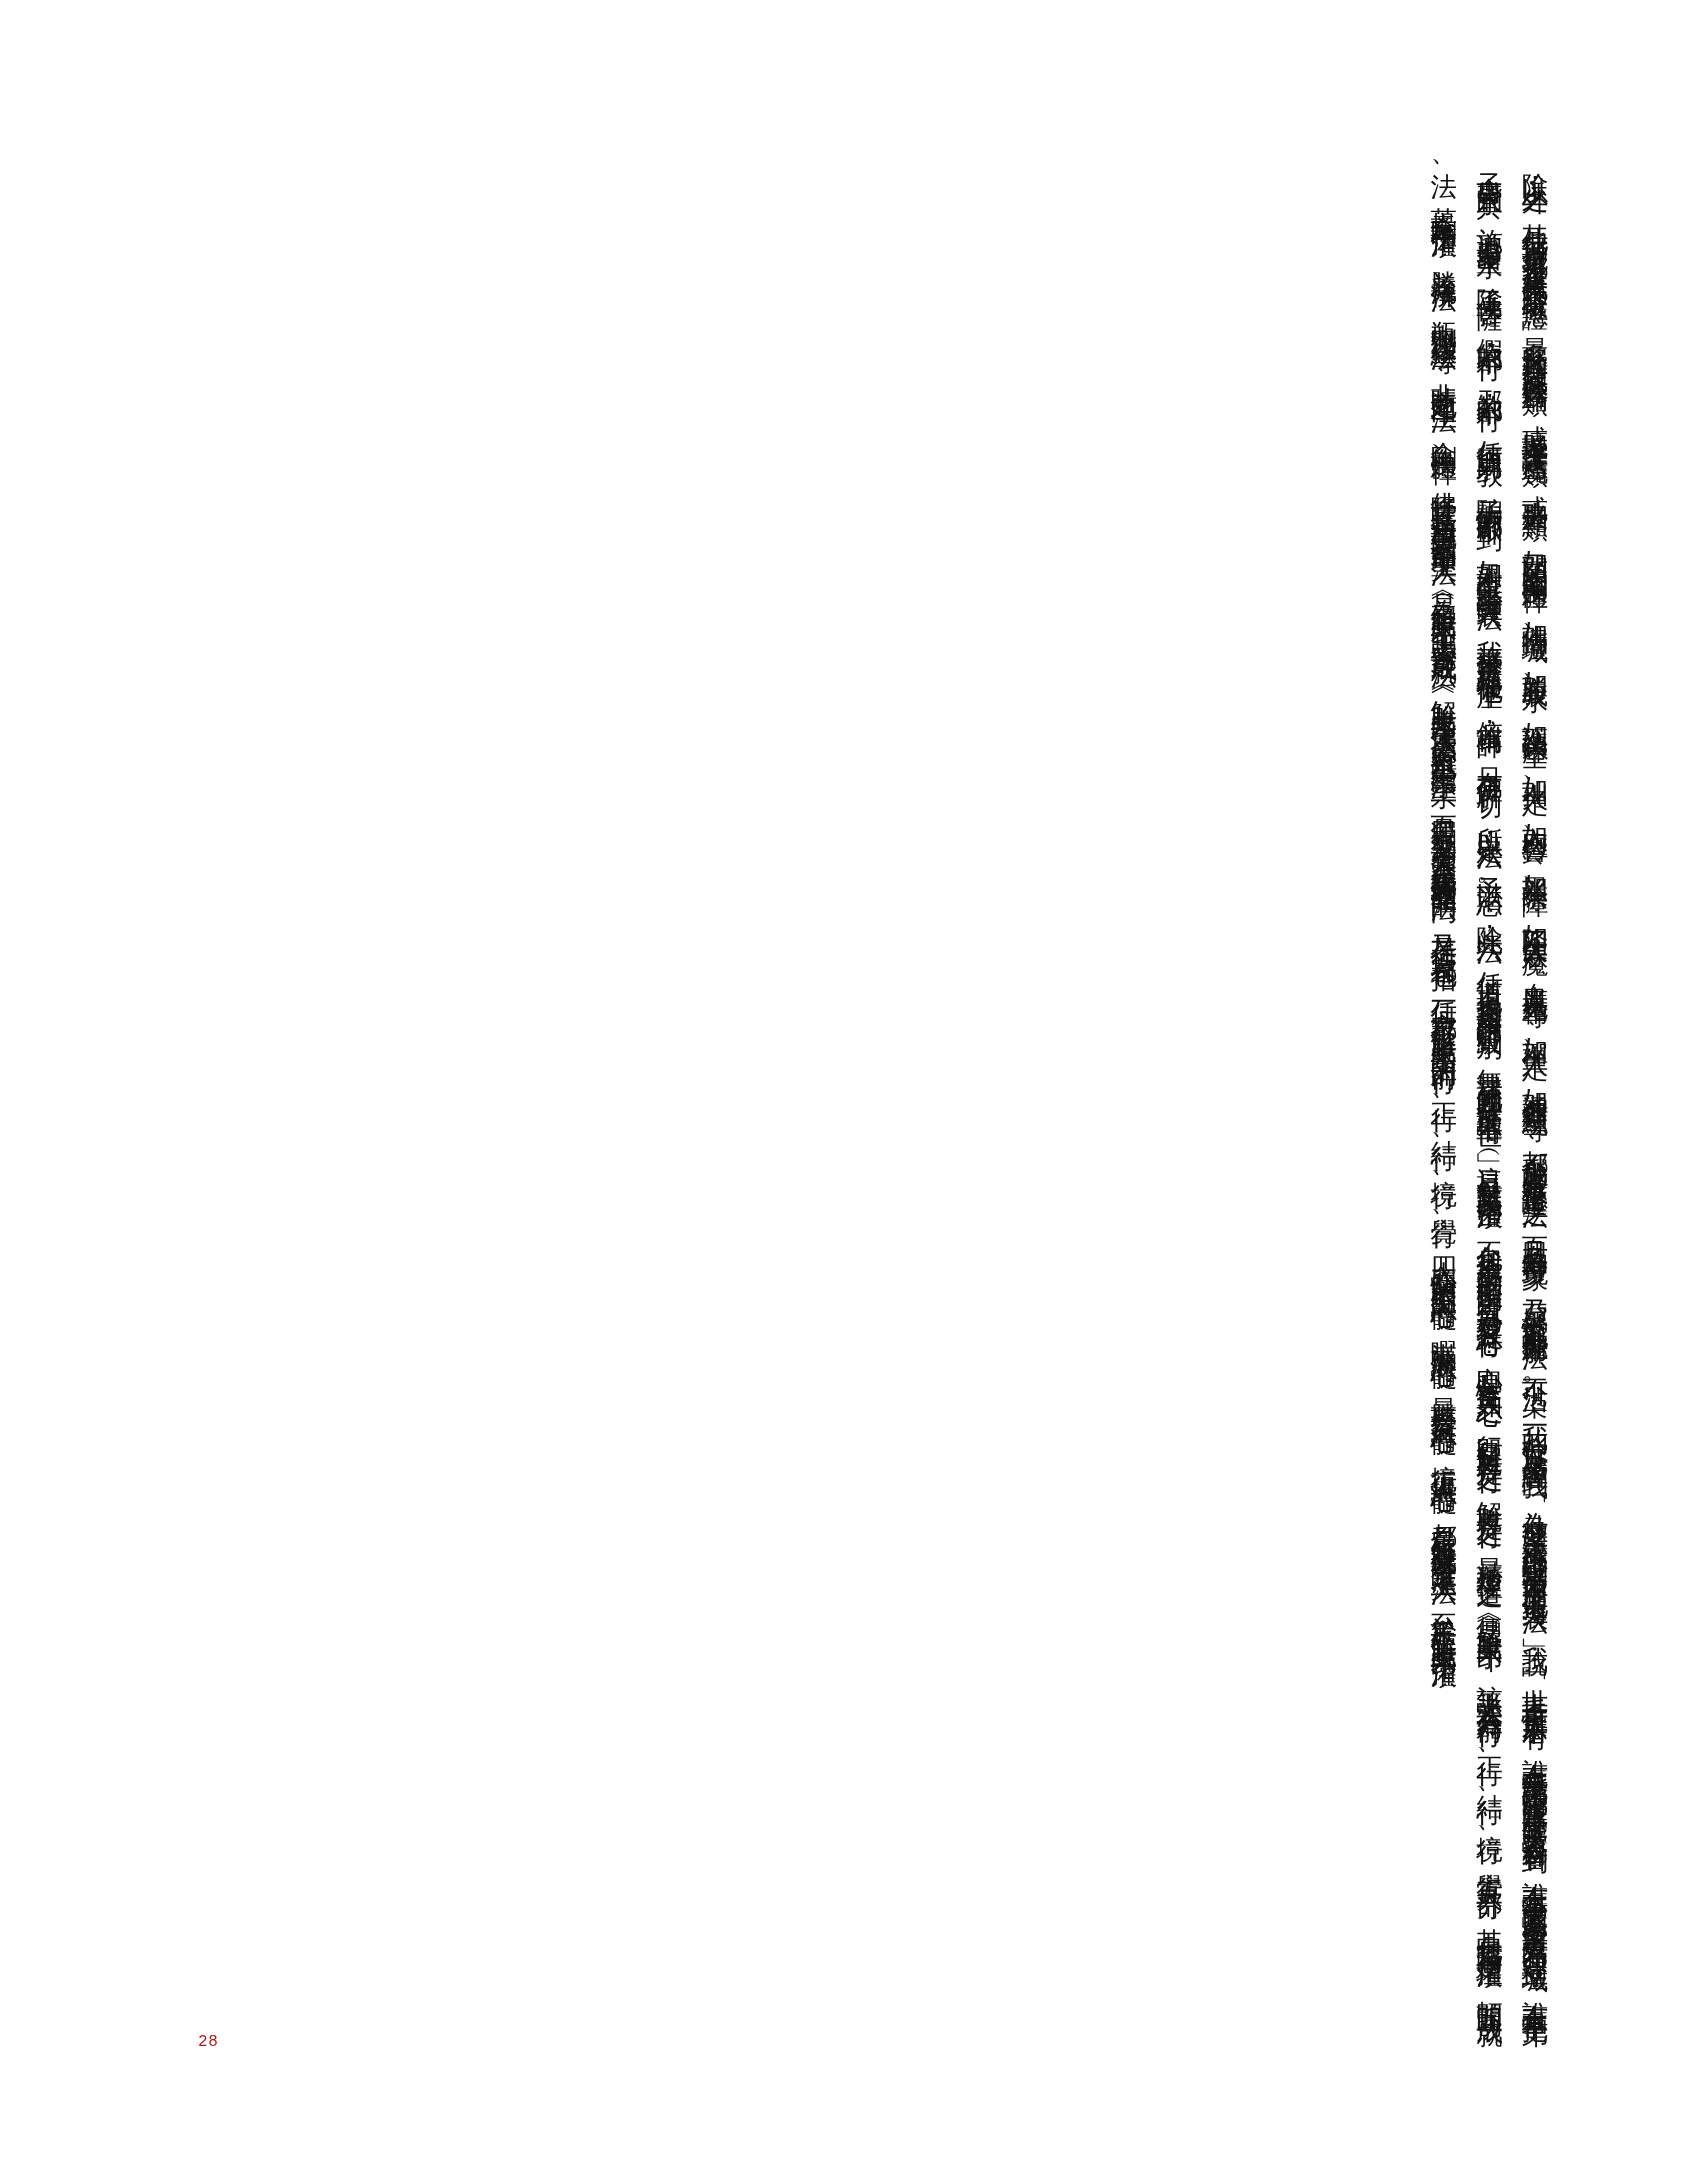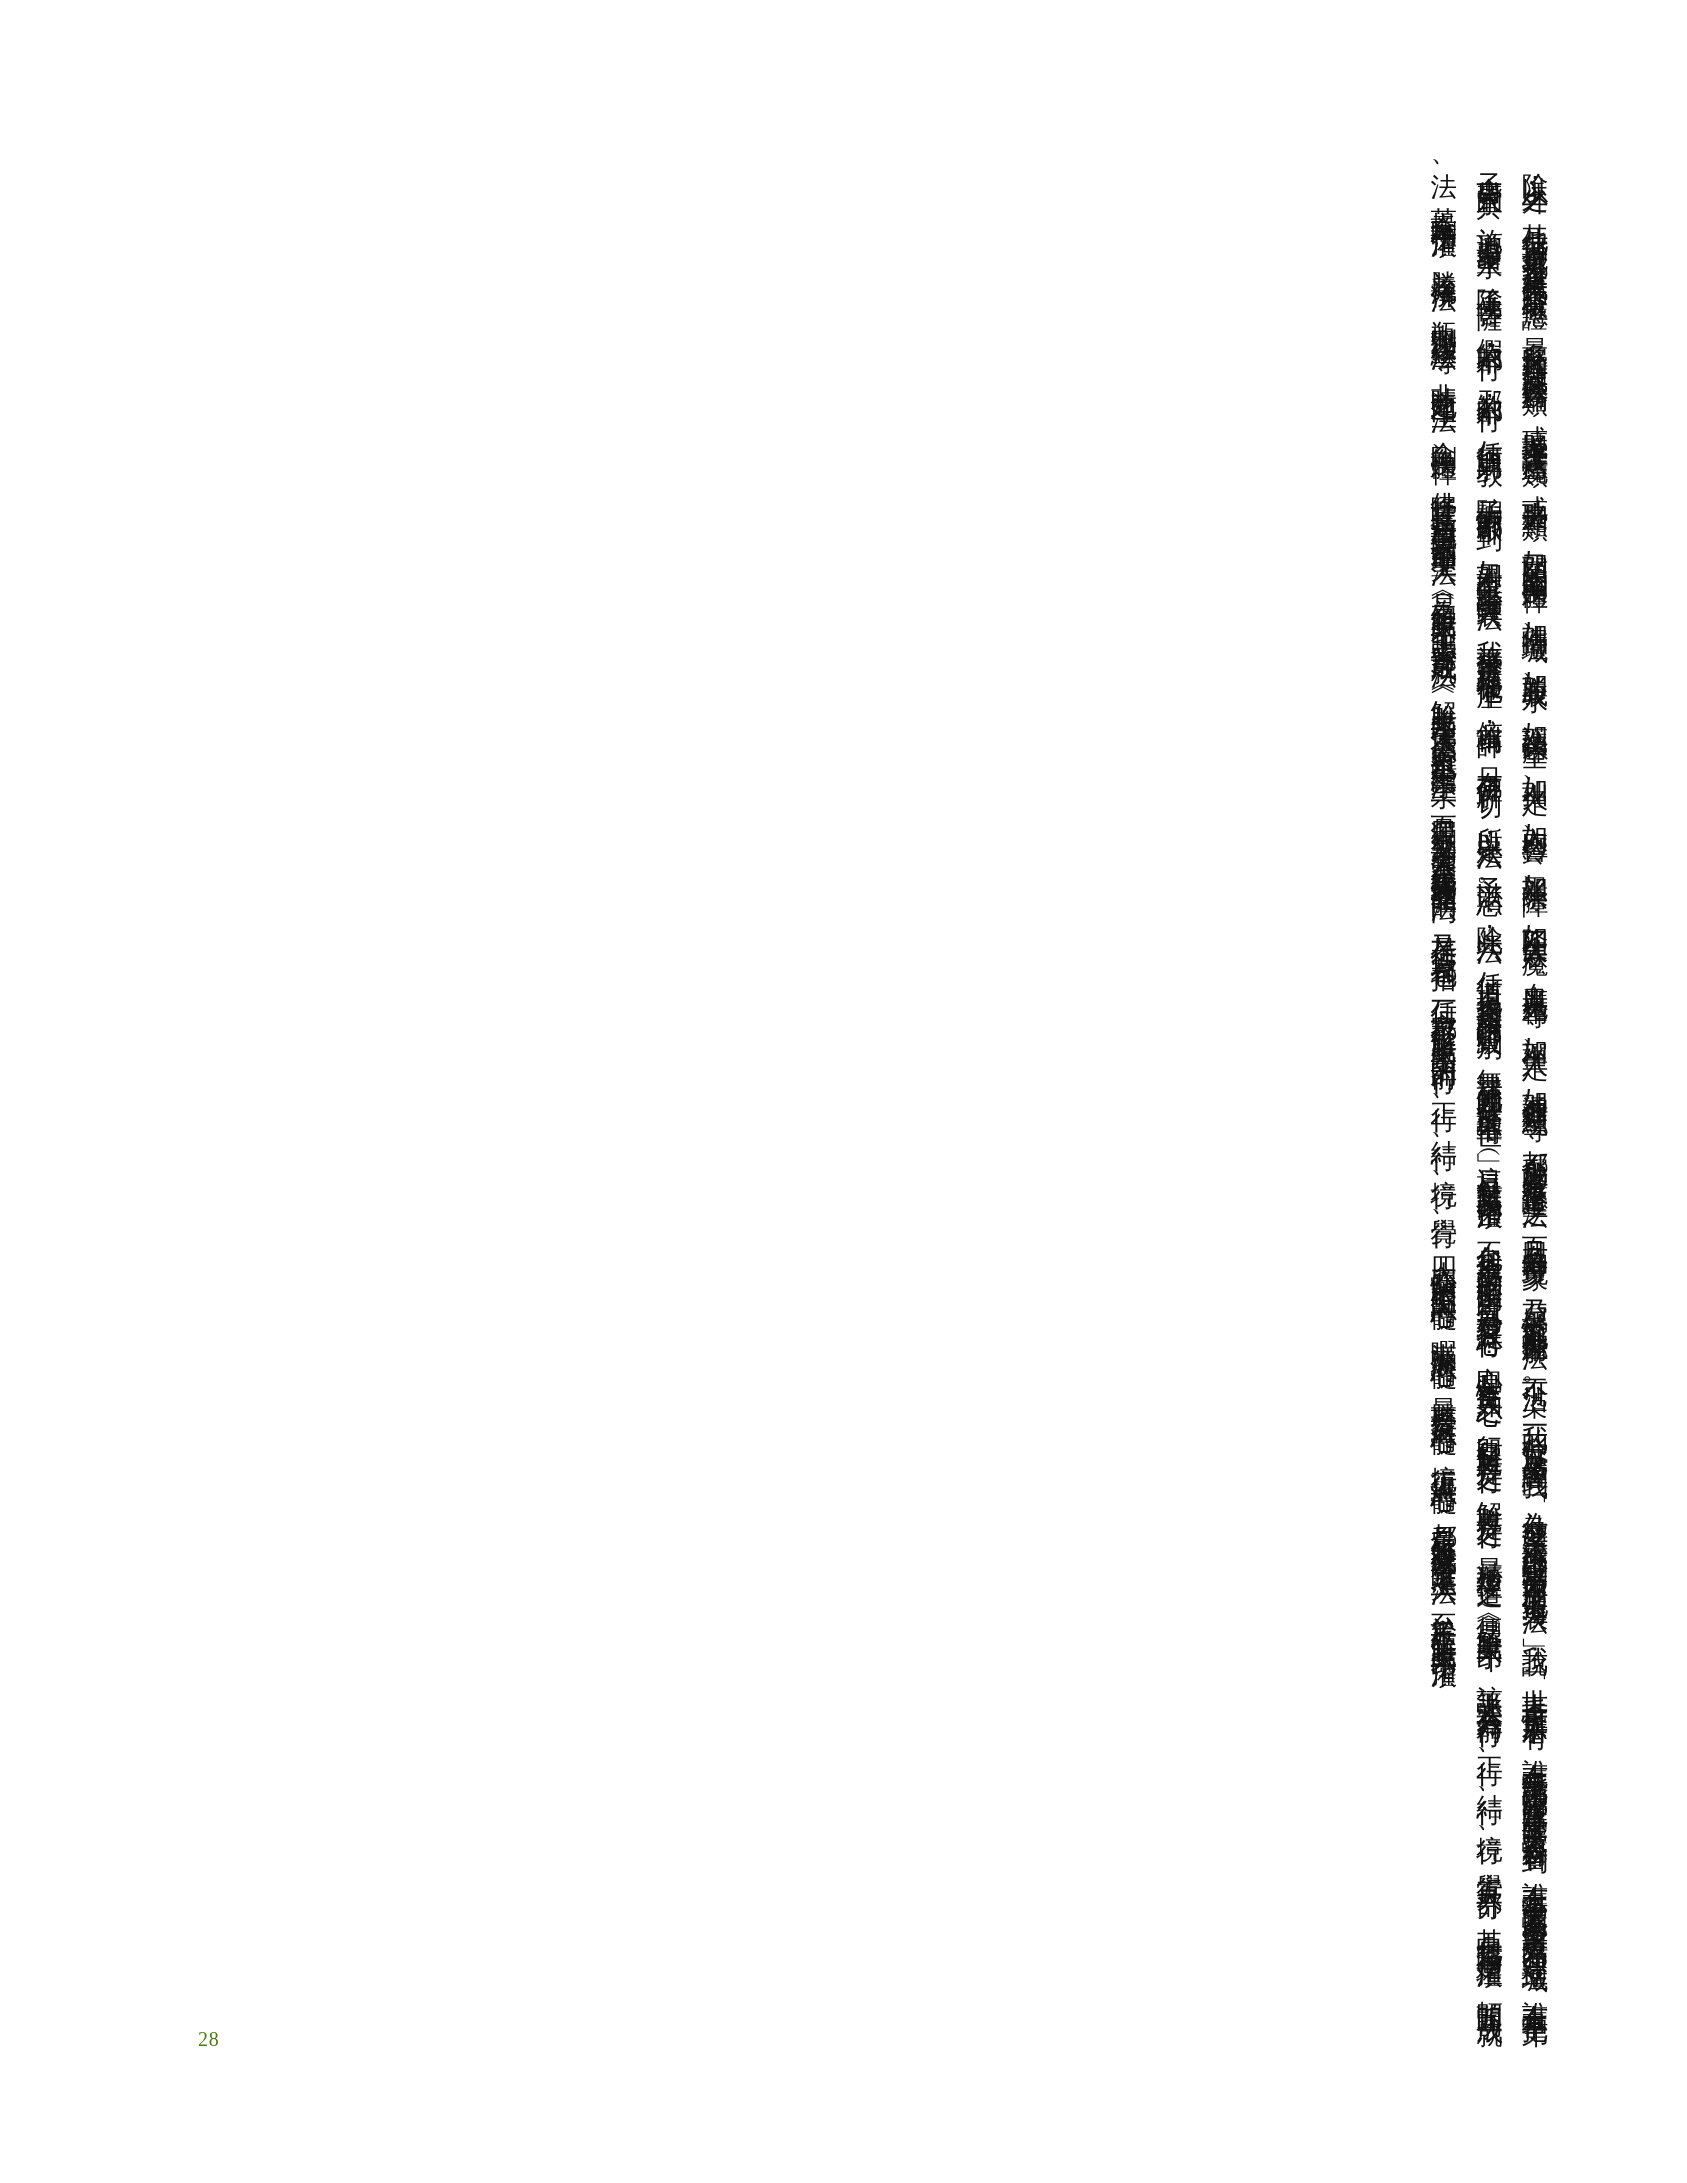--- a/index.html
+++ b/index.html
@@ -42,23 +42,23 @@
   }
   .text-block p {
     margin: 0;
     padding: 0;
     text-indent: 0;
   }
   .page-number {
     position: absolute;
     left: 198px;
     bottom: 132px;
-    font-family: Liberation Serif, serif;
-    font-size: 20px;
-    color: #4d7c0f;
+    font-family: Liberation Mono, monospace;
+    font-size: 16px;
+    color: #b91c1c;
     letter-spacing: 0.7px;
   }
 </style>
 </head>
 <body>
 
 <div class="page">
 
   <div class="text-block">
     <p>除以上之外，其他任何神奇現象都沒有資格代表師資級位應證，最多歸於加持類或法會殊勝瑞類，或壇城本尊護法應境類，或功夫量顯類，如已開頂的金剛換體禪、如佛臨壇城、如勝義取水、如護法鎖虛空、如拙火定、如內壇響鈴、如黑業除障、如降四大等妖魔、血光厲鬼精等、如禪坐入定、如神通各類顯現等，都不屬於師資考核應證道量之法，而且有的神奇現象，乃至屬於怪力亂神魔術邪法，不可沾染。我的一位仁波且弟子曾經問我：「為什麼要法定六法應證師資級別等位而不用其他道力表法？」我說：「世上千奇百怪無所不有，誰有本事能請佛陀來虛空當眾降甘露讓大家親自看到？誰有本事讓大家共同參與當著眾人隔石頭建立壇城？誰有本事把弟子自帶的水具，施道力穿出聖水？除了佛菩薩，假的都不行，邪的都不行，任何歪門邪教、騙子假師都做不到，如果誰有以上證量師資表法，我祿東贊當眾跪拜在他座下，俯首稱師，只有佛了解一切，所以定六法，予以治惡。除此六法，任何道力現象均無資格證明師資級別，無法冒稱此師即是什麼大聖轉世。」（這只是針對勝義內密灌頂，不包括依教奉行的顯密灌頂師資）何為妙有菩提心行？心即是空性真如之心，行即是解脫菩提之行，解脫菩提之行，最精妙捷徑之道，便是《解脫大手印》。該無上大法共分為前行、正行、結行、境行、覺行五大部分，其中包括隔石建壇灌頂、頓開五明成就法、菩提金剛種子灌頂、勝義浴佛法、瓶中測決預緣法等，非時之死回生法、金剛換體禪、佛降甘露長壽法和現量大圓滿等頂聖大法，是為《解脫大手印》無上密密部之成就法。《解脫大手印》佛法不屬於密宗也不是顯宗淨土宗，而是獨立無分別各大宗派完美統攝佛教整體的法門，又是任何一宗都包括，任何一宗都可修《解脫大手印》中的前行、正行、結行、境行、覺行、四大心髓法的根本上師海心髓、暇滿殊勝海心髓、最勝菩提空行海心髓、境行正覺海心髓，都是眾生解脫成佛菩薩之無上大法。至於眾生在《解脫大手印》灌頂</p>

